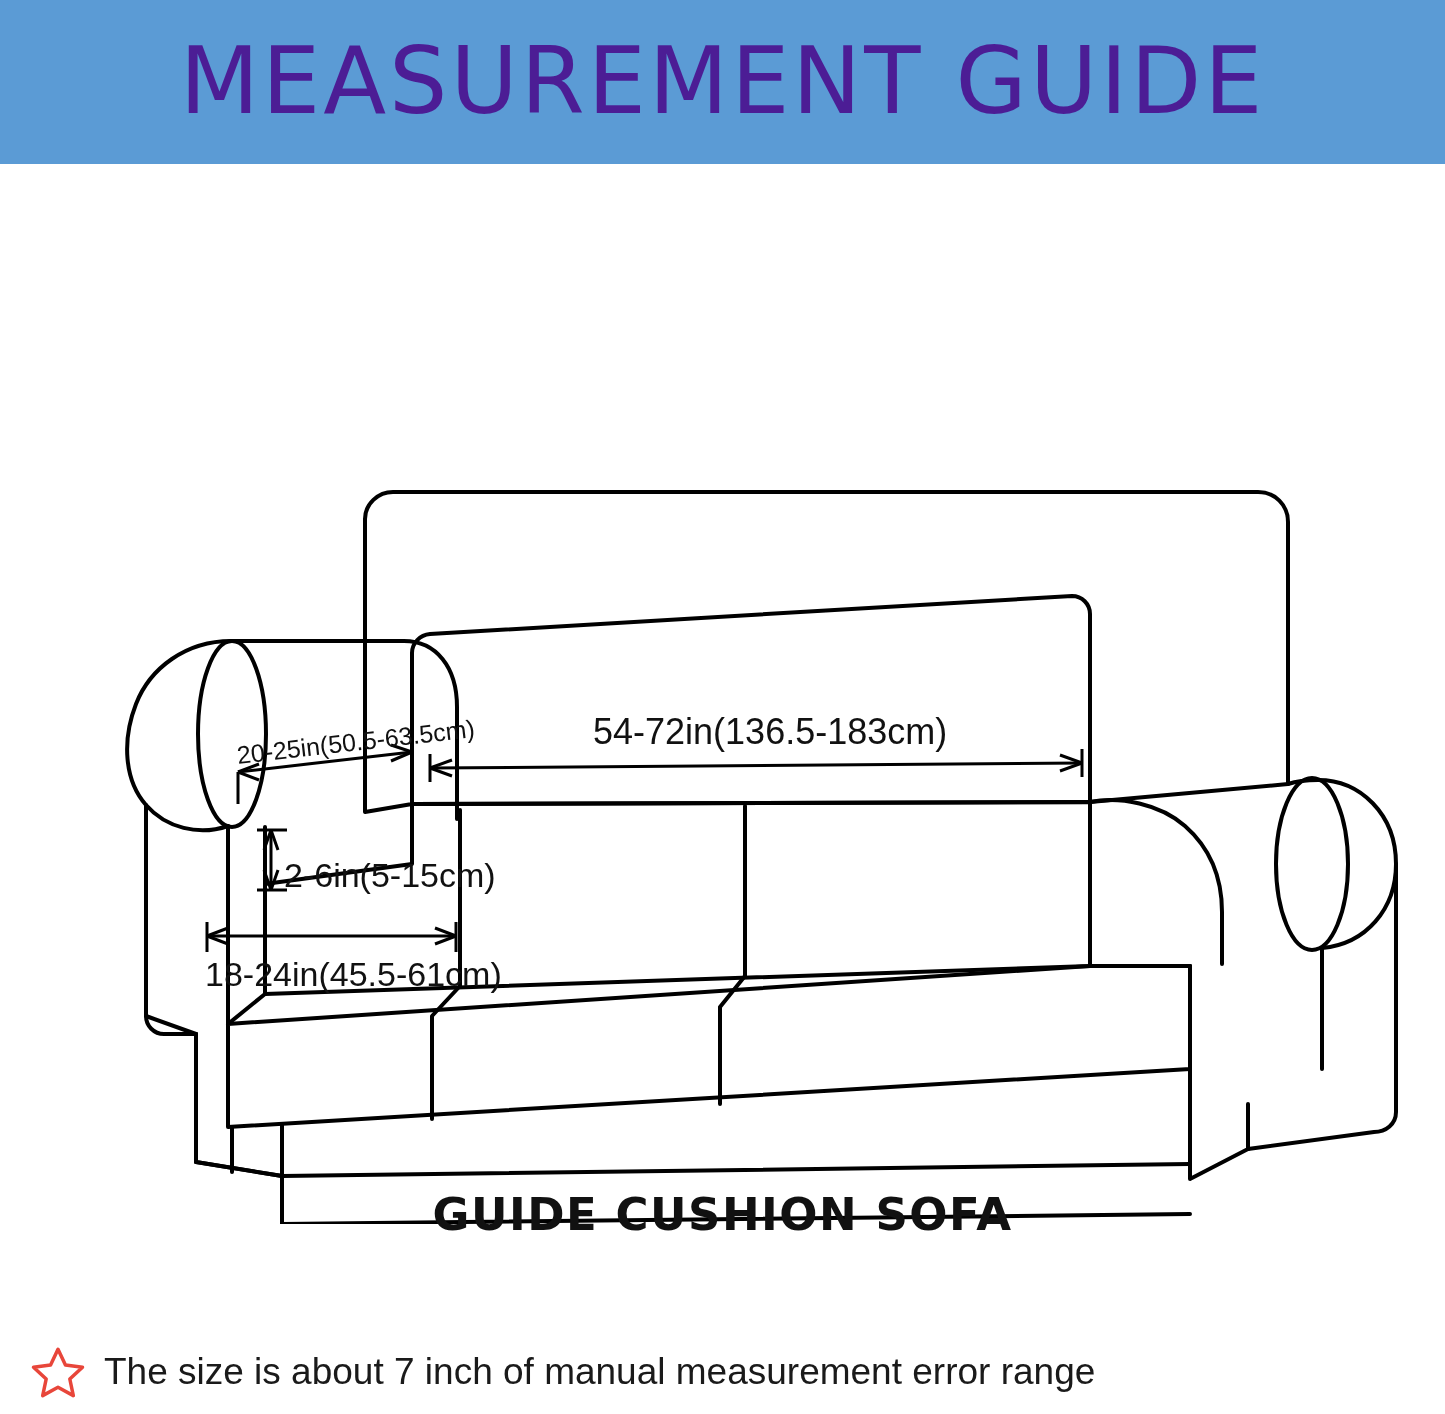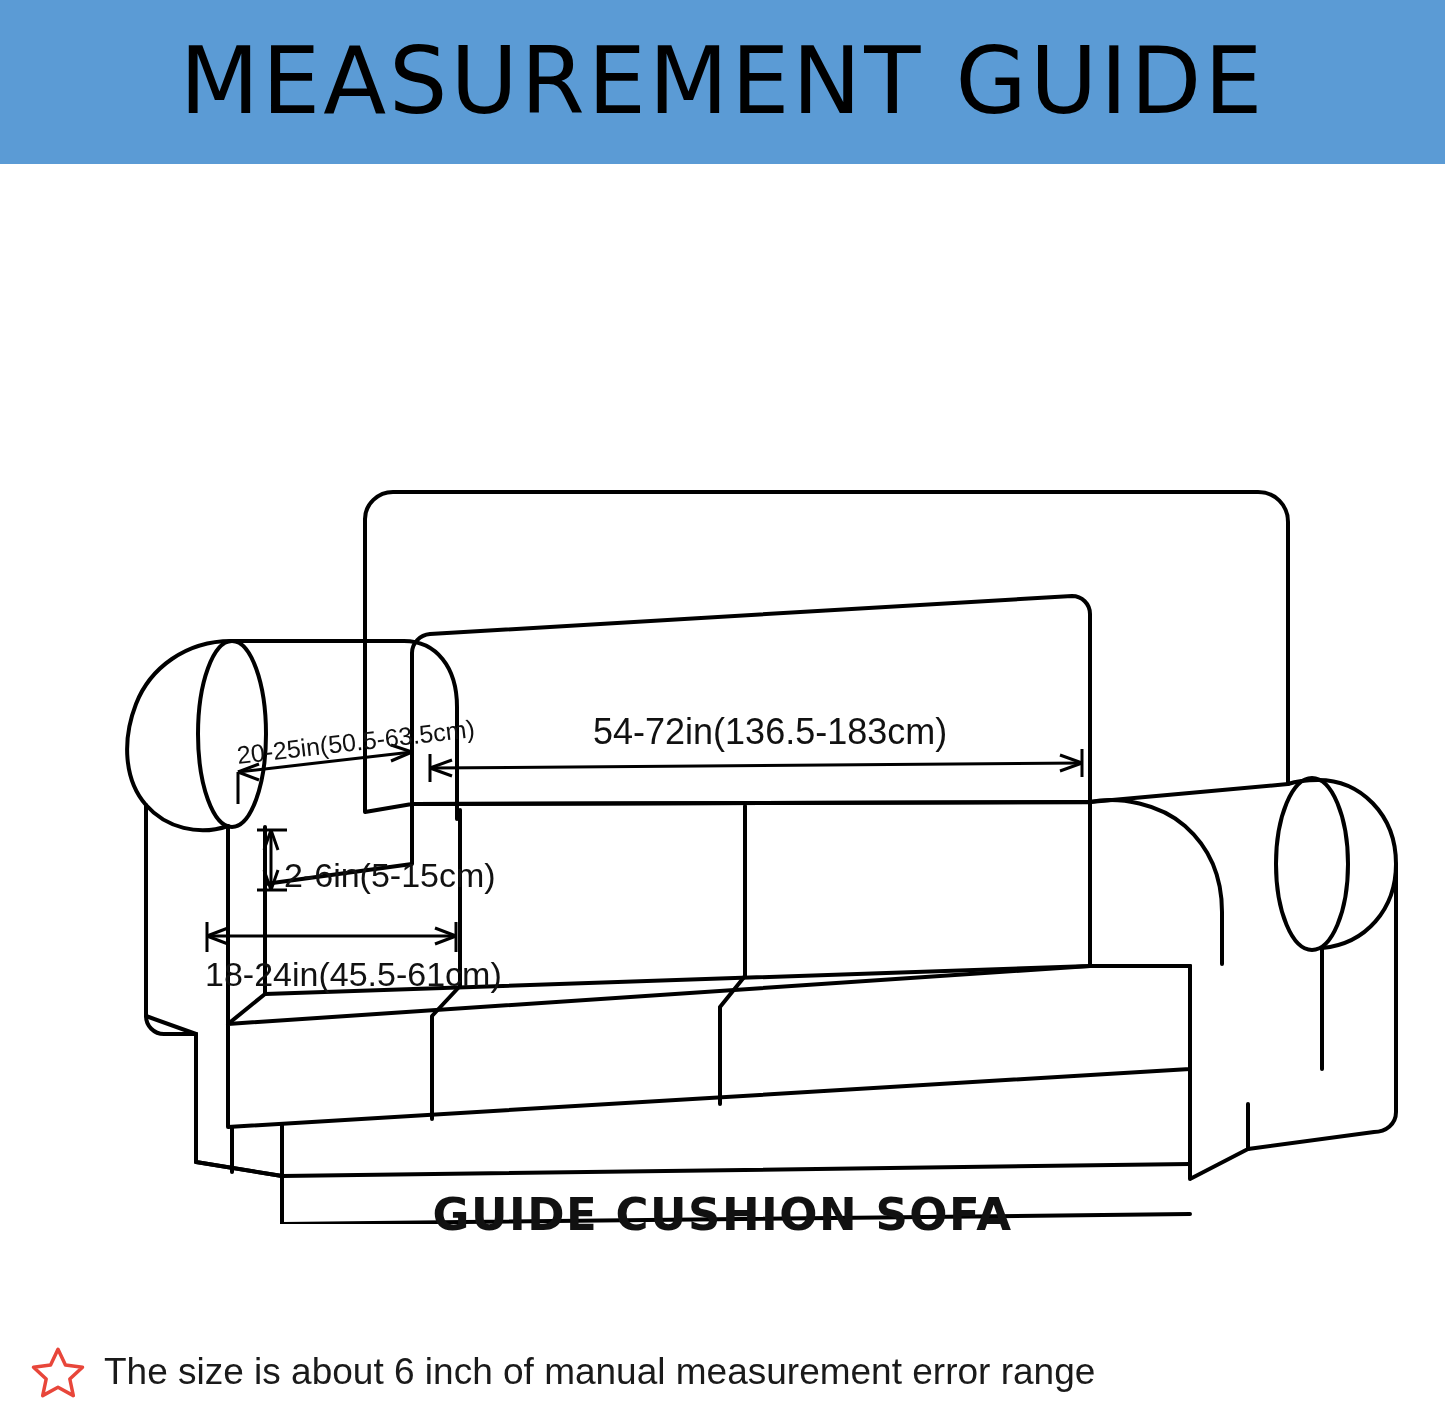--- a/index.html
+++ b/index.html
@@ -28,21 +28,21 @@
     top: 0;
     width: 1445px;
     height: 164px;
     background: #5b9bd5;
     display: flex;
     align-items: center;
     justify-content: center;
     overflow: hidden;
   }
   .header-title {
-    color: #000000;
+    color: #4c1d95;
     font-size: 92px;
     font-weight: 400;
     letter-spacing: 3px;
     line-height: 1;
     white-space: nowrap;
     font-family: "DejaVu Sans", sans-serif;
   }
   
   .diagram-area {
     position: absolute;
@@ -228,16 +228,16 @@
       <text class="dim-label" x="205" y="822" font-size="34">18-24in(45.5-61cm)</text>
     </svg>
   </div>
 
   <div class="caption">GUIDE CUSHION SOFA</div>
 
   <div class="footer-note">
     <svg class="star-icon" viewBox="0 0 64 64">
       <polygon points="32,6 40.5,24 60,26.5 45.5,40 49.5,59 32,49.5 14.5,59 18.5,40 4,26.5 23.5,24" fill="none" stroke="#e8463a" stroke-width="4" stroke-linejoin="round"></polygon>
     </svg>
-    <span class="footer-text">The size is about 6 inch of manual measurement error range</span>
+    <span class="footer-text">The size is about 7 inch of manual measurement error range</span>
   </div>
 
 </div>
 
 </body></html>

